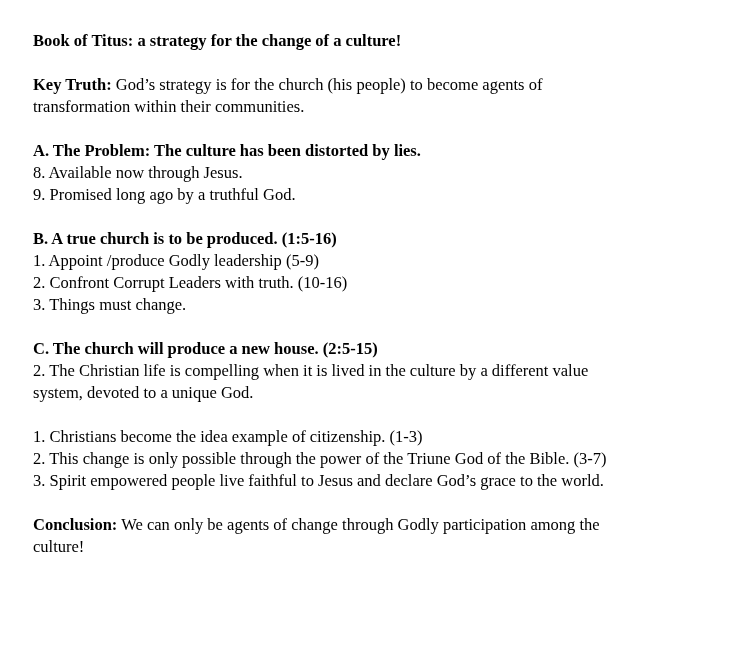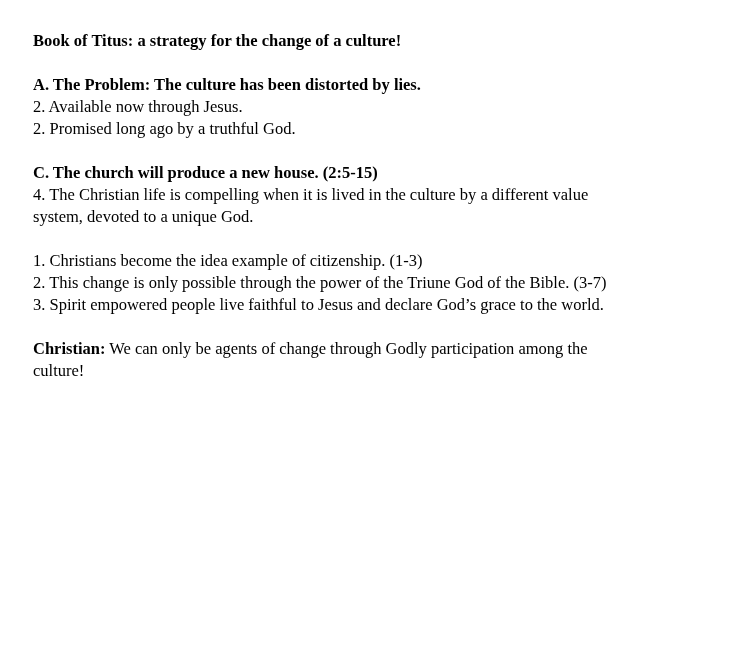--- a/index.html
+++ b/index.html
@@ -30,38 +30,45 @@
     min-height: 22px;
   }
 </style>
 </head>
 <body>
 
 <div class="page">
 
   <p class="block b line">Book of Titus: a strategy for the change of a culture!</p>
 
+  <p class="block"><span class="b">Key Truth:</span><span> God’s strategy is for the church (his people) to become agents of</span><br><span>transformation within their communities.</span></p>
 
   <div class="block">
     <div class="b line">A. The Problem: The culture has been distorted by lies.</div>
-    <div class="line">2. Available now through Jesus.</div>
-    <div class="line">2. Promised long ago by a truthful God.</div>
+    <div class="line">8. Available now through Jesus.</div>
+    <div class="line">9. Promised long ago by a truthful God.</div>
   </div>
 
+  <div class="block">
+    <div class="b line">B. A true church is to be produced. (1:5-16)</div>
+    <div class="line">1. Appoint /produce Godly leadership (5-9)</div>
+    <div class="line">2. Confront Corrupt Leaders with truth. (10-16)</div>
+    <div class="line">3. Things must change.</div>
+  </div>
 
   <div class="block">
     <div class="b line">C. The church will produce a new house. (2:5-15)</div>
-    <div class="line">4. The Christian life is compelling when it is lived in the culture by a different value</div>
+    <div class="line">2. The Christian life is compelling when it is lived in the culture by a different value</div>
     <div class="line">system, devoted to a unique God.</div>
   </div>
 
   <div class="block">
     <div class="line">1. Christians become the idea example of citizenship. (1-3)</div>
     <div class="line">2. This change is only possible through the power of the Triune God of the Bible. (3-7)</div>
     <div class="line">3. Spirit empowered people live faithful to Jesus and declare God’s grace to the world.</div>
   </div>
 
   <div class="block">
-    <div class="line"><span class="b">Christian:</span><span> We can only be agents of change through Godly participation among the</span></div>
+    <div class="line"><span class="b">Conclusion:</span><span> We can only be agents of change through Godly participation among the</span></div>
     <div class="line">culture!</div>
   </div>
 
 </div>
 
 </body></html>

